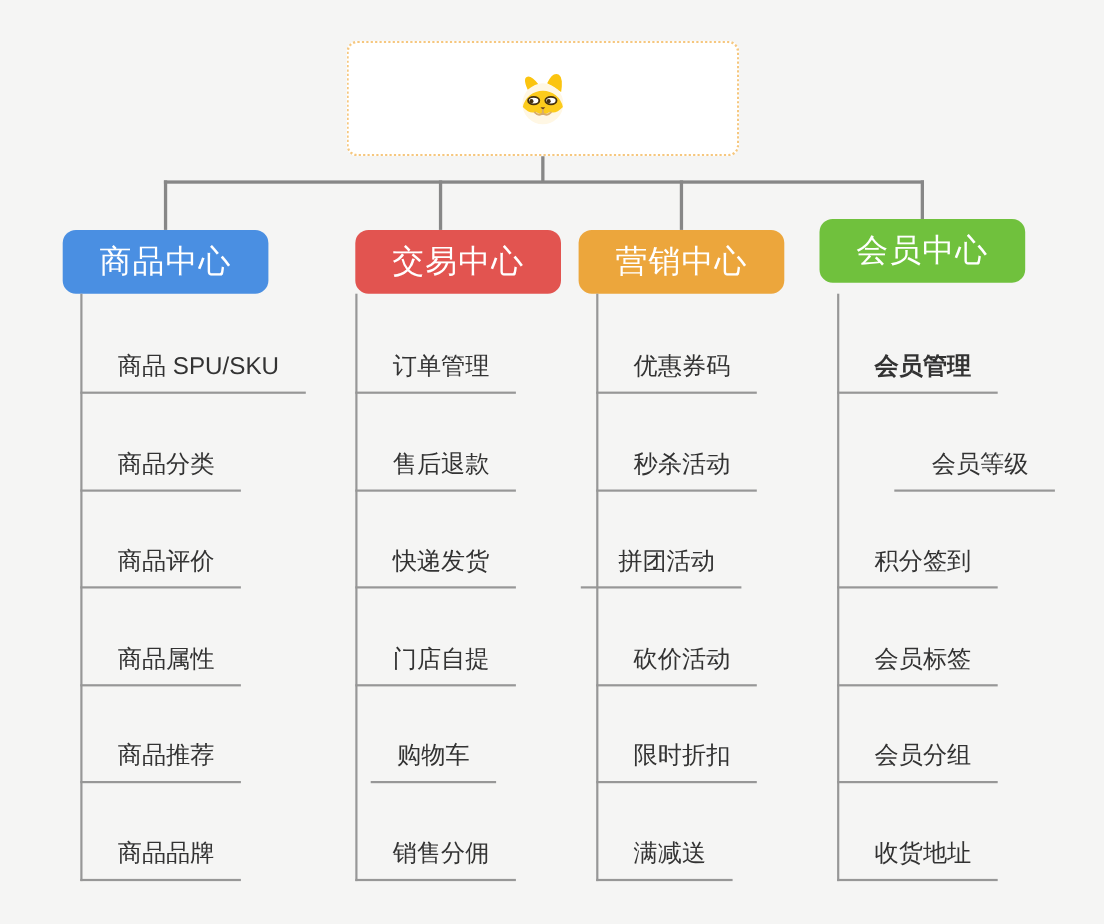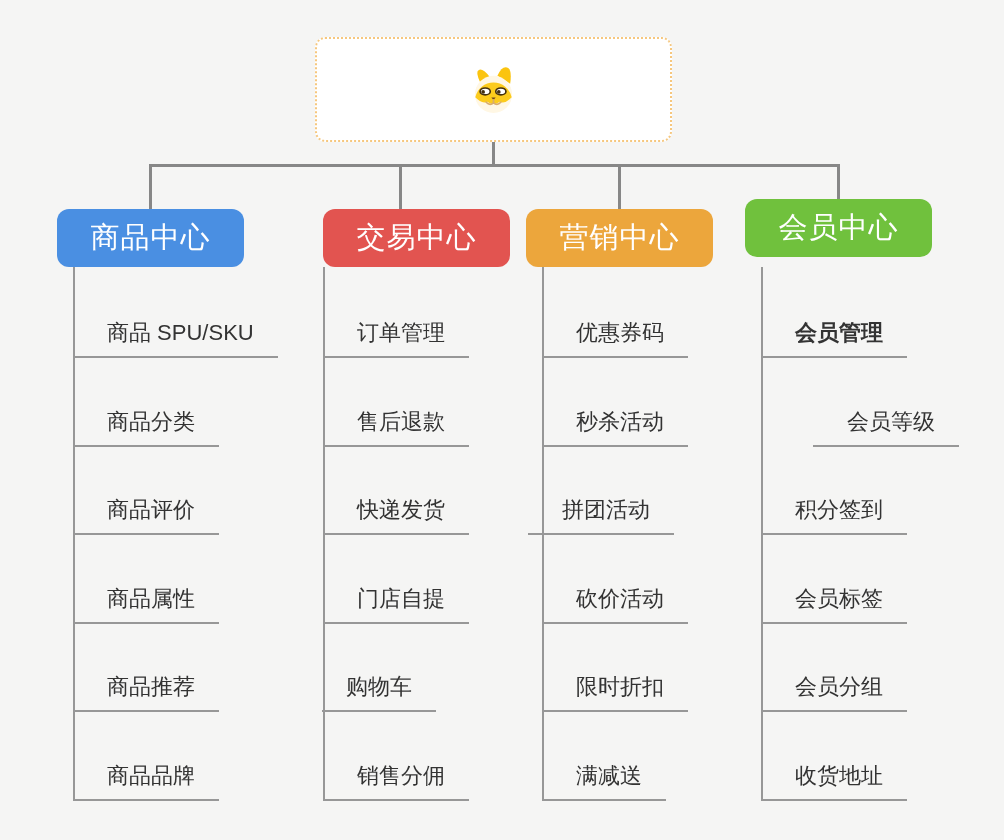--- a/index.html
+++ b/index.html
@@ -129,21 +129,21 @@
       </div>
       <div class="subtopic" style="left: 323px; top: 405px; height: 42px;">
         <span>售后退款</span>
       </div>
       <div class="subtopic" style="left: 323px; top: 493px; height: 42px;">
         <span>快递发货</span>
       </div>
       <div class="subtopic" style="left: 323px; top: 582px; height: 42px;">
         <span>门店自提</span>
       </div>
-      <div class="subtopic" style="left: 322px; top: 670px; height: 42px; padding-left: 24px;">
+      <div class="subtopic" style="left: 337px; top: 670px; height: 42px; padding-left: 24px;">
         <span>购物车</span>
       </div>
       <div class="subtopic" style="left: 323px; top: 759px; height: 42px;">
         <span>销售分佣</span>
       </div>
       <div class="conn" style="left: 618px; top: 164px; width: 3px; height: 45px;"></div>
       <div class="branch-node" style="left: 526px; top: 209px; width: 187px; height: 58px; background: rgb(236, 166, 60);">
         <span>营销中心</span>
       </div>
       <div class="trunk" style="left: 542px; top: 267px; height: 534px;"></div>

